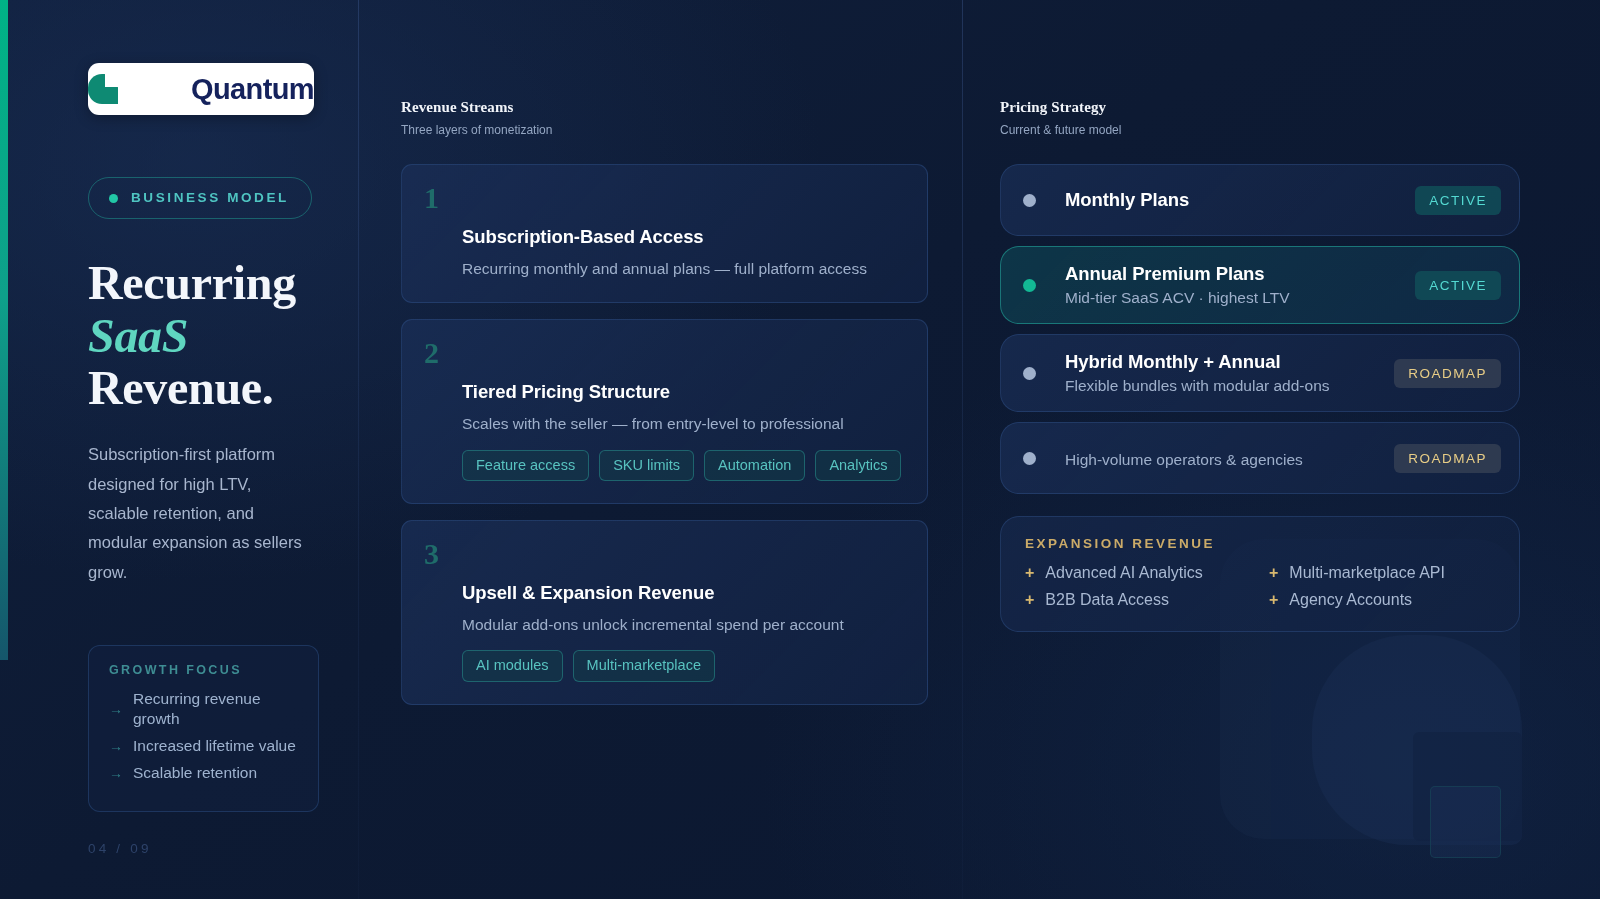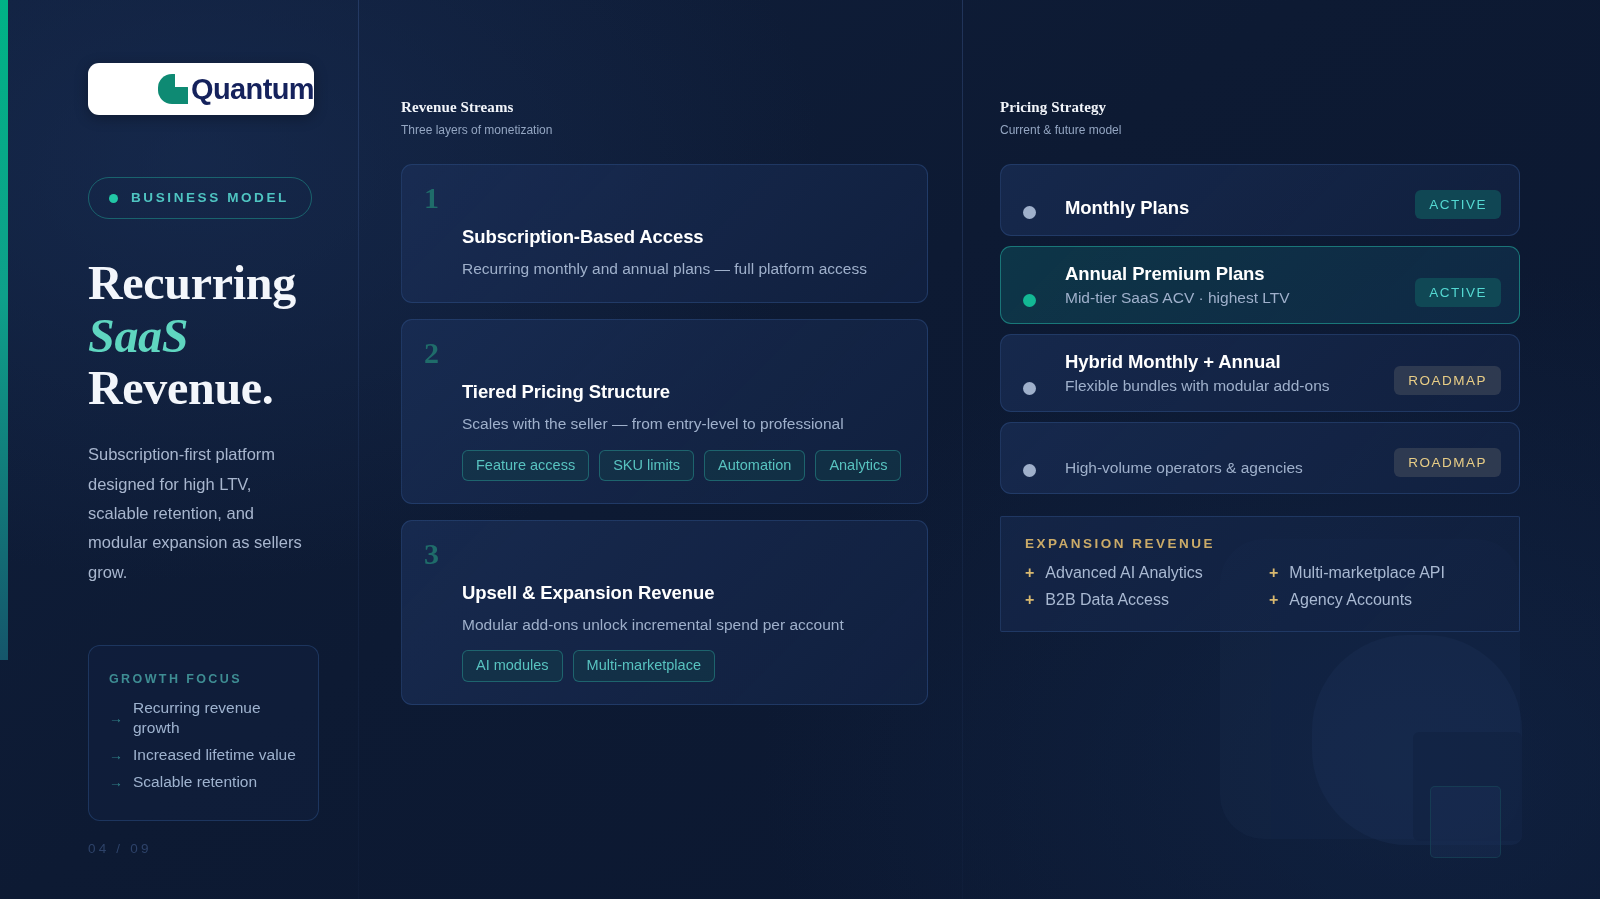--- a/index.html
+++ b/index.html
@@ -73,21 +73,21 @@
   
   .col-left {
     position: absolute; left: 0; top: 0;
     width: 358px; height: 899px;
     padding: 63px 44px 0 88px;
   }
   .logo-plate {
     width: 226px; height: 52px;
     background: #ffffff;
     border-radius: 11px;
-    display: flex; align-items: center; justify-content: flex-end;
+    display: flex; align-items: center; justify-content: space-between;
     gap: 3px;
     box-shadow: 0 3px 14px rgba(0,0,0,0.30);
   }
   .logo-mark {
     position: relative;
     width: 30px; height: 30px;
     flex: 0 0 auto;
   }
   .logo-mark .lm-blob {
     position: absolute; inset: 0;
@@ -150,21 +150,21 @@
     line-height: 1.78;
     color: #a8b6ce;
     max-width: 215px;
   }
 
   .focus-box {
     position: absolute; left: 88px; top: 645px;
     width: 231px;
     border: 1px solid rgba(52,92,150,0.40);
     border-radius: 12px;
-    padding: 26px 20px 20px 20px;
+    padding: 17px 20px 20px 20px;
     background: rgba(20,38,72,0.30);
   }
   .focus-title {
     font-size: 12.5px; font-weight: 600;
     letter-spacing: 2.4px;
     color: #3e8d93;
     margin-bottom: 12px;
   }
   .focus-item {
     display: flex; align-items: center; gap: 10px;
@@ -238,23 +238,23 @@
   }
 
   
   .col-right {
     position: absolute; left: 962px; top: 0;
     width: 638px; height: 899px;
     padding: 55px 80px 0 38px;
   }
   .tier-list { margin-top: 27px; display: flex; flex-direction: column; gap: 10px; }
   .tier-row {
-    display: flex; align-items: flex-end;
+    display: flex; align-items: center;
     border: 1px solid rgba(48,82,138,0.45);
-    border-radius: 11px;
+    border-radius: 19px;
     background: linear-gradient(135deg, rgba(26,46,86,0.72) 0%, rgba(19,35,68,0.66) 100%);
     padding: 16px 18px 16px 22px;
     min-height: 72px;
   }
   .tier-row.active-hl {
     border: 1px solid rgba(32,150,142,0.70);
     background: linear-gradient(135deg, rgba(14,62,78,0.78) 0%, rgba(17,46,76,0.70) 100%);
   }
   .tier-dot {
     width: 13px; height: 13px; border-radius: 50%;
@@ -286,21 +286,21 @@
     color: #54d9d2;
   }
   .badge.roadmap {
     background: rgba(52,62,84,0.85);
     color: #e8cd86;
   }
 
   .expansion-box {
     margin-top: 22px;
     border: 1px solid rgba(48,82,138,0.45);
-    border-radius: 2px;
+    border-radius: 19px;
     background: linear-gradient(135deg, rgba(24,43,81,0.62) 0%, rgba(18,33,64,0.58) 100%);
     padding: 19px 24px 22px 24px;
   }
   .exp-title {
     font-size: 13.5px; font-weight: 600;
     letter-spacing: 2.5px;
     color: #cbab68;
     margin-bottom: 13px;
   }
   .exp-grid {

